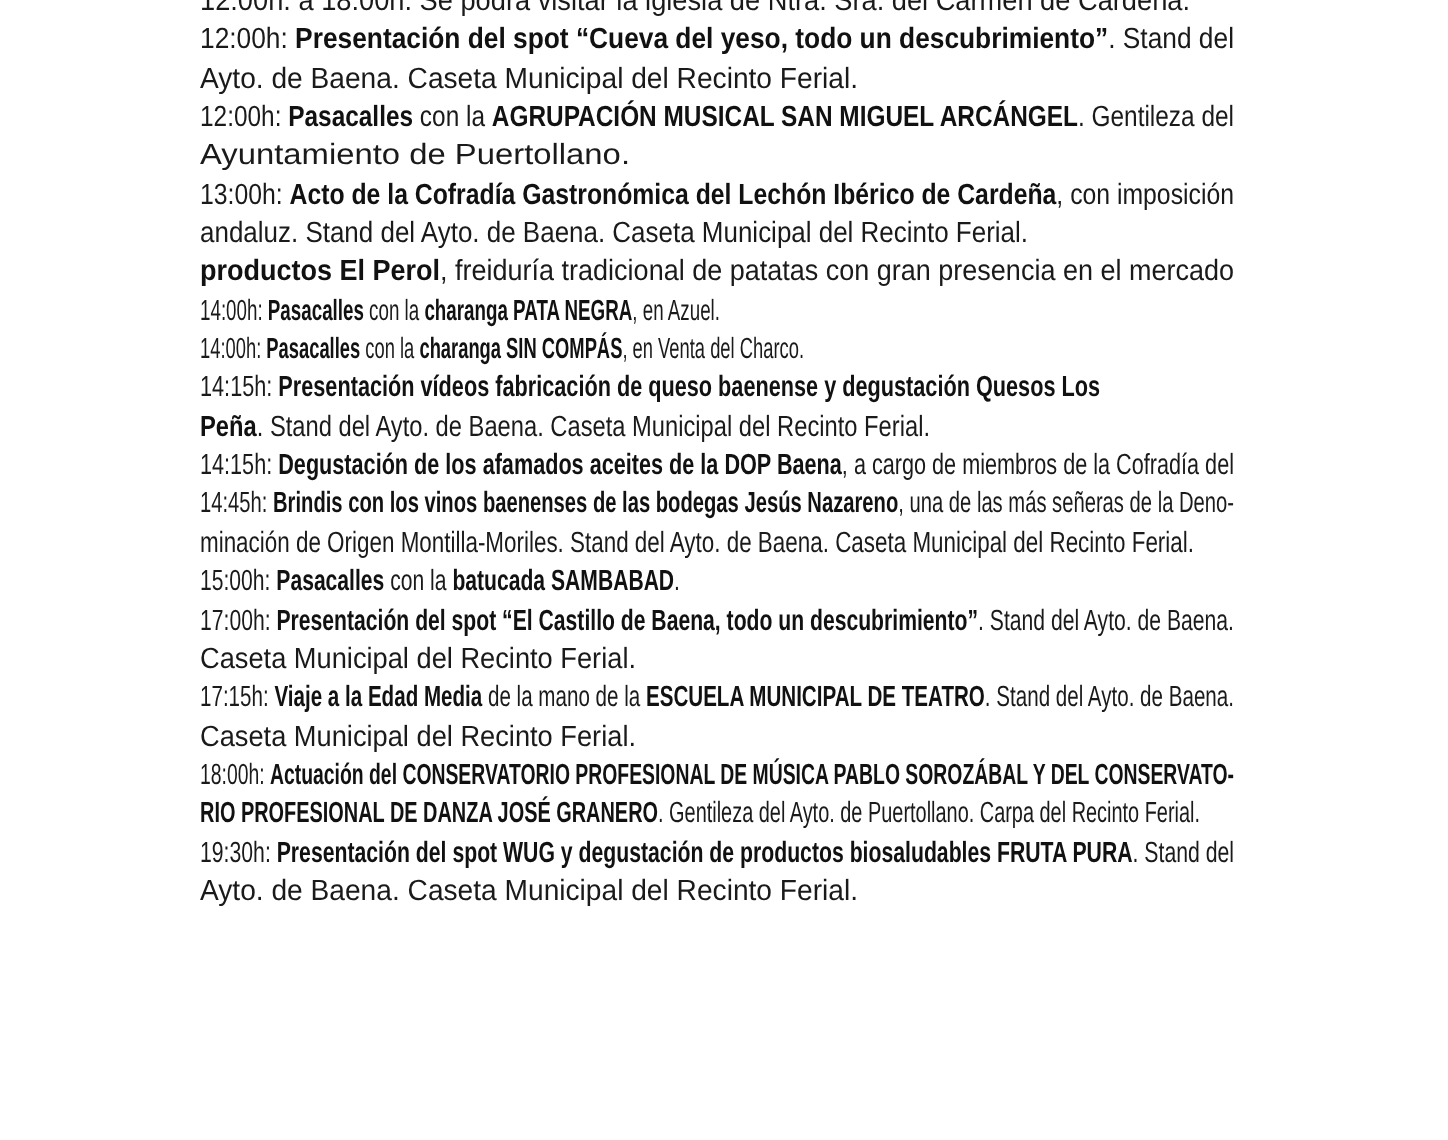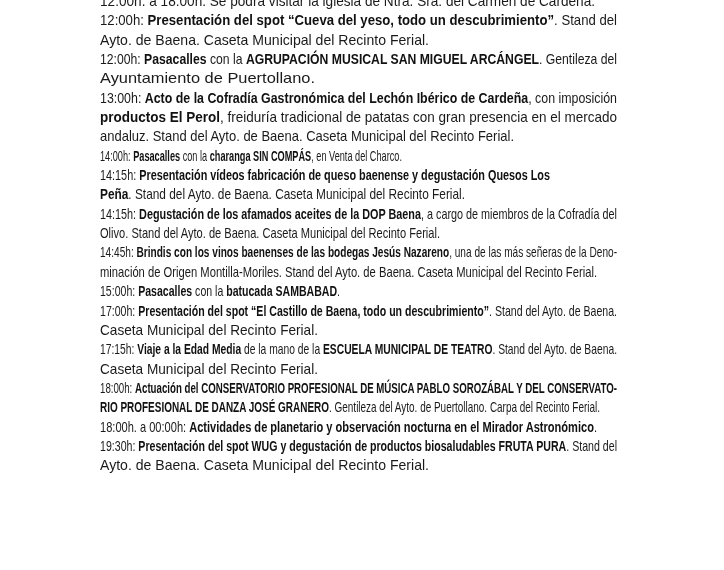--- a/index.html
+++ b/index.html
@@ -16,32 +16,31 @@
 </head>
 <body>
 
 <div class="page" id="doc">
     <div class="line"><span class="inner" style="transform: scaleX(0.932972);"><span>12:00h. a 18:00h: </span><span>Se podrá visitar la iglesia de Ntra. Sra. del Carmen de Cardeña.</span></span></div>
     <div class="line"><span class="inner" style="transform: scaleX(0.90163);"><span>12:00h: </span><span class="b">Presentación del spot “Cueva del yeso, todo un descubrimiento”</span><span>. Stand del</span></span></div>
     <div class="line"><span class="inner" style="transform: scaleX(0.964103);"><span>Ayto. de Baena. Caseta Municipal del Recinto Ferial.</span></span></div>
     <div class="line"><span class="inner" style="transform: scaleX(0.836147);"><span>12:00h: </span><span class="b">Pasacalles</span><span> con la </span><span class="b">AGRUPACIÓN MUSICAL SAN MIGUEL ARCÁNGEL</span><span>. Gentileza del</span></span></div>
     <div class="line"><span class="inner" style="transform: scaleX(1.12446);"><span>Ayuntamiento de Puertollano.</span></span></div>
     <div class="line"><span class="inner" style="transform: scaleX(0.848802);"><span>13:00h: </span><span class="b">Acto de la Cofradía Gastronómica del Lechón Ibérico de Cardeña</span><span>, con imposición</span></span></div>
+    <div class="line"><span class="inner" style="transform: scaleX(0.889545);"><span>andaluz. Stand del Ayto. de Baena. Caseta Municipal del Recinto Ferial.</span></span></div>
     <div class="line"><span class="inner" style="transform: scaleX(0.925021);"><span class="b">productos El Perol</span><span>, freiduría tradicional de patatas con gran presencia en el mercado</span></span></div>
-    <div class="line"><span class="inner" style="transform: scaleX(0.889545);"><span>andaluz. Stand del Ayto. de Baena. Caseta Municipal del Recinto Ferial.</span></span></div>
+    <div class="line"><span class="inner" style="transform: scaleX(0.643117);"><span>14:00h: </span><span class="b">Pasacalles</span><span> con la </span><span class="b">charanga PATA NEGRA</span><span>, en Azuel.</span></span></div>
     <div class="line"><span class="inner" style="transform: scaleX(0.628778);"><span>14:00h: </span><span class="b">Pasacalles</span><span> con la </span><span class="b">charanga SIN COMPÁS</span><span>, en Venta del Charco.</span></span></div>
     <div class="line"><span class="inner" style="transform: scaleX(0.742747);"><span>14:15h: </span><span class="b">Presentación vídeos fabricación de queso baenense y degustación Quesos Los</span></span></div>
     <div class="line"><span class="inner" style="transform: scaleX(0.812607);"><span class="b">Peña</span><span>. Stand del Ayto. de Baena. Caseta Municipal del Recinto Ferial.</span></span></div>
     <div class="line"><span class="inner" style="transform: scaleX(0.741401);"><span>14:15h: </span><span class="b">Degustación de los afamados aceites de la DOP Baena</span><span>, a cargo de miembros de la Cofradía del</span></span></div>
-    <div class="line"><span class="inner" style="transform: scaleX(0.759723);"><span>Olivo. Stand del Ayto. de Baena. Caseta Municipal del Recinto Ferial.</span></span></div>
     <div class="line"><span class="inner" style="transform: scaleX(0.692029);"><span>14:45h: </span><span class="b">Brindis con los vinos baenenses de las bodegas Jesús Nazareno</span><span>, una de las más señeras de la Deno-</span></span></div>
     <div class="line"><span class="inner" style="transform: scaleX(0.768087);"><span>minación de Origen Montilla-Moriles. Stand del Ayto. de Baena. Caseta Municipal del Recinto Ferial.</span></span></div>
     <div class="line"><span class="inner" style="transform: scaleX(0.723334);"><span>15:00h: </span><span class="b">Pasacalles</span><span> con la </span><span class="b">batucada SAMBABAD</span><span>.</span></span></div>
     <div class="line"><span class="inner" style="transform: scaleX(0.724613);"><span>17:00h: </span><span class="b">Presentación del spot “El Castillo de Baena, todo un descubrimiento”</span><span>. Stand del Ayto. de Baena.</span></span></div>
     <div class="line"><span class="inner" style="transform: scaleX(0.933182);"><span>Caseta Municipal del Recinto Ferial.</span></span></div>
     <div class="line"><span class="inner" style="transform: scaleX(0.705291);"><span>17:15h: </span><span class="b">Viaje a la Edad Media</span><span> de la mano de la </span><span class="b">ESCUELA MUNICIPAL DE TEATRO</span><span>. Stand del Ayto. de Baena.</span></span></div>
     <div class="line"><span class="inner" style="transform: scaleX(0.933182);"><span>Caseta Municipal del Recinto Ferial.</span></span></div>
     <div class="line"><span class="inner" style="transform: scaleX(0.663658);"><span>18:00h: </span><span class="b">Actuación del CONSERVATORIO PROFESIONAL DE MÚSICA PABLO SOROZÁBAL Y DEL CONSERVATO-</span></span></div>
     <div class="line"><span class="inner" style="transform: scaleX(0.682186);"><span class="b">RIO PROFESIONAL DE DANZA JOSÉ GRANERO</span><span>. Gentileza del Ayto. de Puertollano. Carpa del Recinto Ferial.</span></span></div>
-    <div class="line"><span class="inner" style="transform: scaleX(0.758055);"><span>18:00h. a 00:00h: </span><span class="b">Actividades de planetario y observación nocturna en el Mirador Astronómico</span><span>.</span></span></div>
     <div class="line"><span class="inner" style="transform: scaleX(0.726921);"><span>19:30h: </span><span class="b">Presentación del spot WUG y degustación de productos biosaludables FRUTA PURA</span><span>. Stand del</span></span></div>
     <div class="line"><span class="inner" style="transform: scaleX(0.964103);"><span>Ayto. de Baena. Caseta Municipal del Recinto Ferial.</span></span></div>
   </div>
 
 </body></html>

